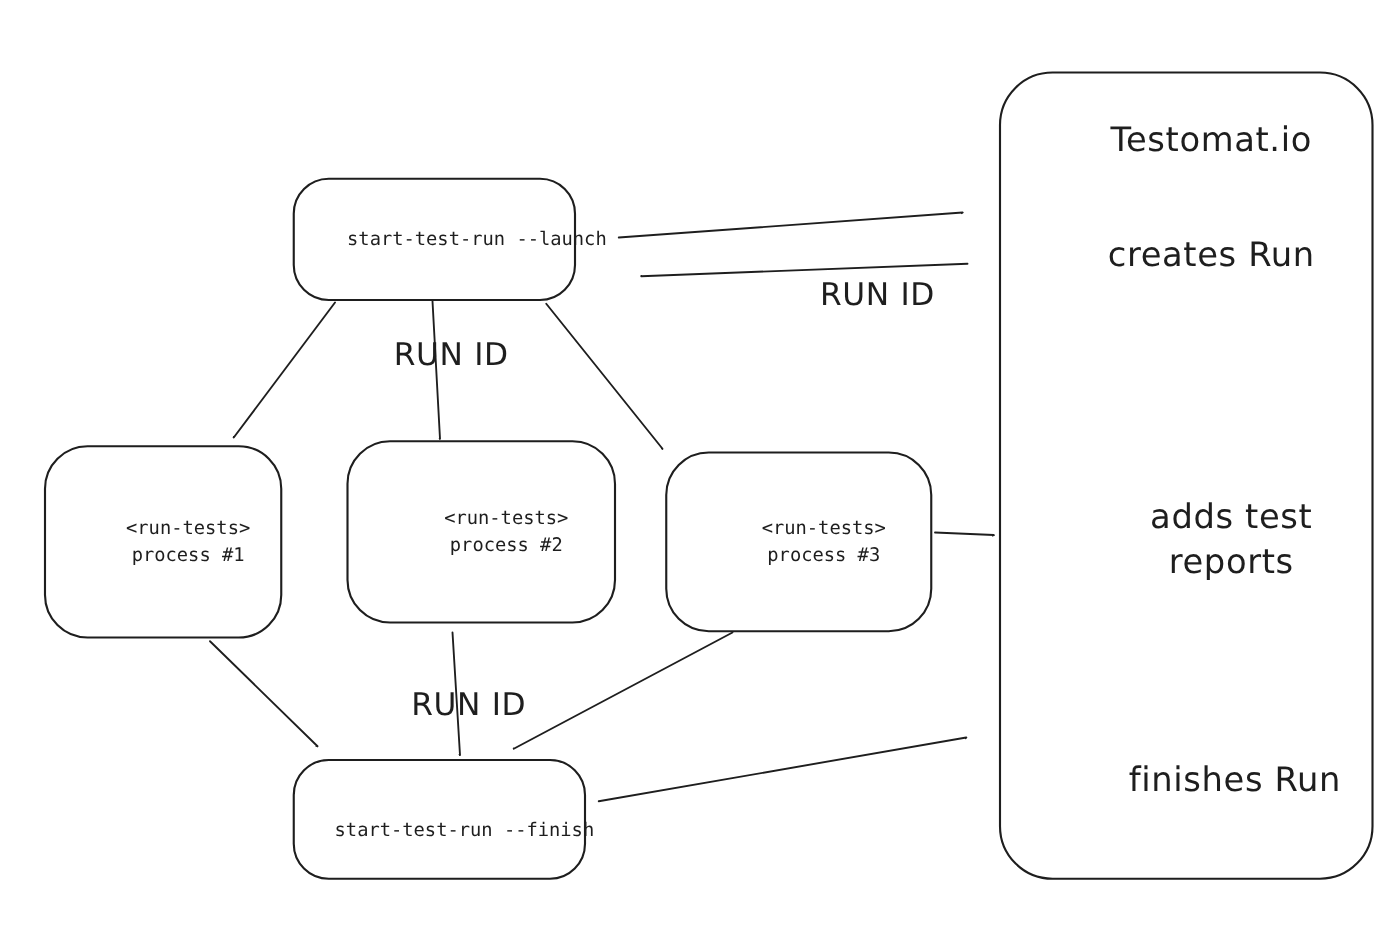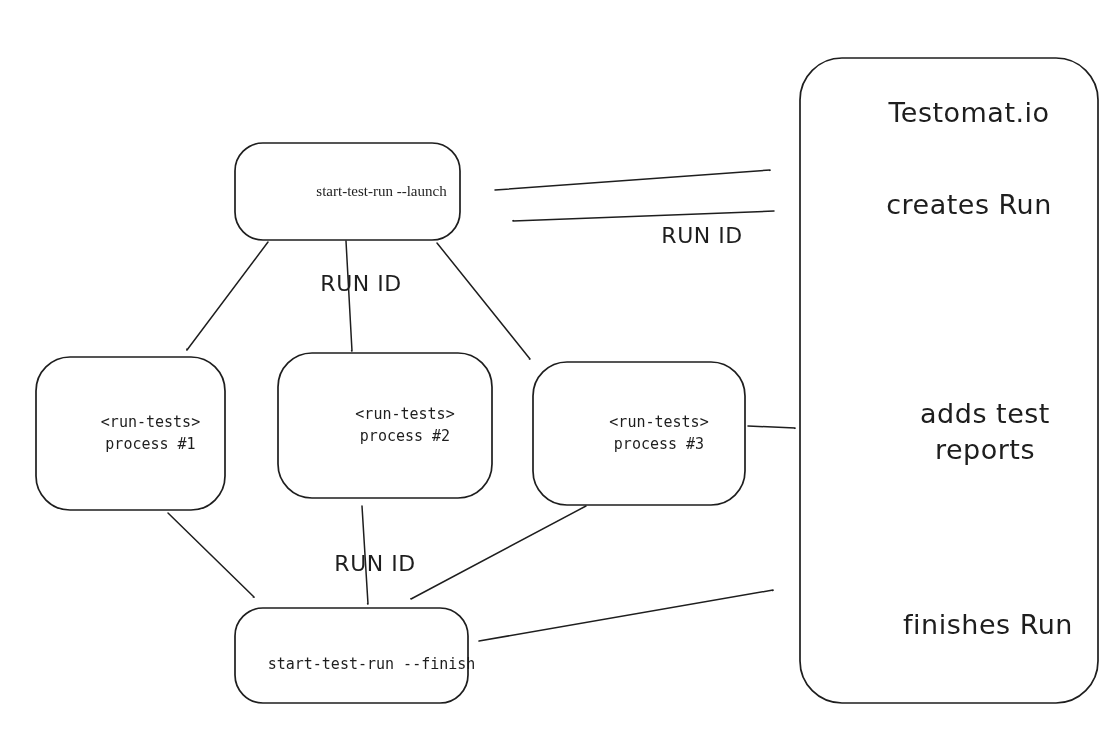--- a/index.html
+++ b/index.html
@@ -41,24 +41,24 @@
   .mono {
     font-family: "DejaVu Sans Mono", monospace;
     font-size: 15px;
     line-height: 1.45;
   }
   .hand {
     font-family: "DejaVu Sans", cursive, sans-serif;
     letter-spacing: 0.5px;
   }
   .hand-lg { font-size: 27px; line-height: 1.35; }
-  .hand-md { font-size: 22px; line-height: 1.3; }
+  .hand-md { font-size: 25px; line-height: 1.3; }
 
   
-  .lbl-launch   { left: 235px; top: 143px; width: 253px; height: 97px; font-family: Liberation Serif, serif; }
+  .lbl-launch   { left: 235px; top: 143px; width: 253px; height: 97px; }
   .lbl-process1 { left: 36px;  top: 357px; width: 189px; height: 153px; }
   .lbl-process2 { left: 278px; top: 353px; width: 214px; height: 145px; }
   .lbl-process3 { left: 533px; top: 362px; width: 212px; height: 143px; }
   .lbl-finish   { left: 235px; top: 608px; width: 233px; height: 113px; }
 
   .lbl-panel-title    { left: 800px; top: 92px;  width: 298px; height: 42px; }
   .lbl-panel-creates  { left: 800px; top: 184px; width: 298px; height: 42px; }
   .lbl-panel-adds     { left: 800px; top: 392px; width: 330px; height: 80px; }
   .lbl-panel-finishes { left: 800px; top: 604px; width: 336px; height: 42px; }
 

